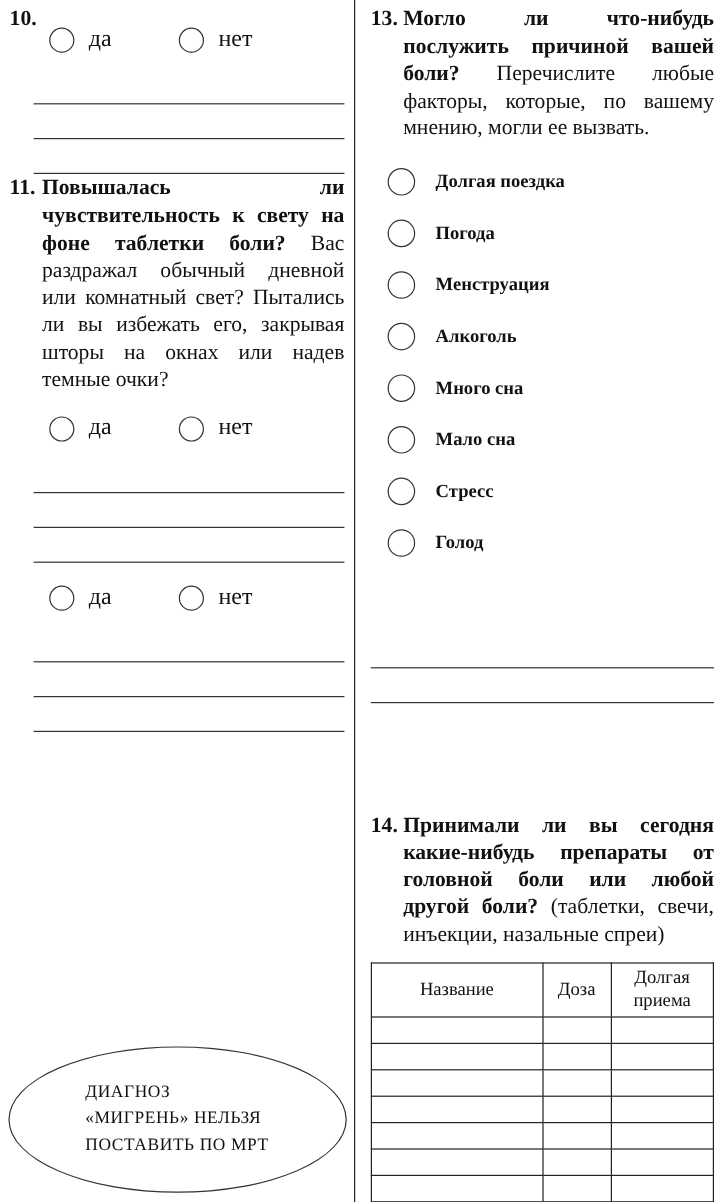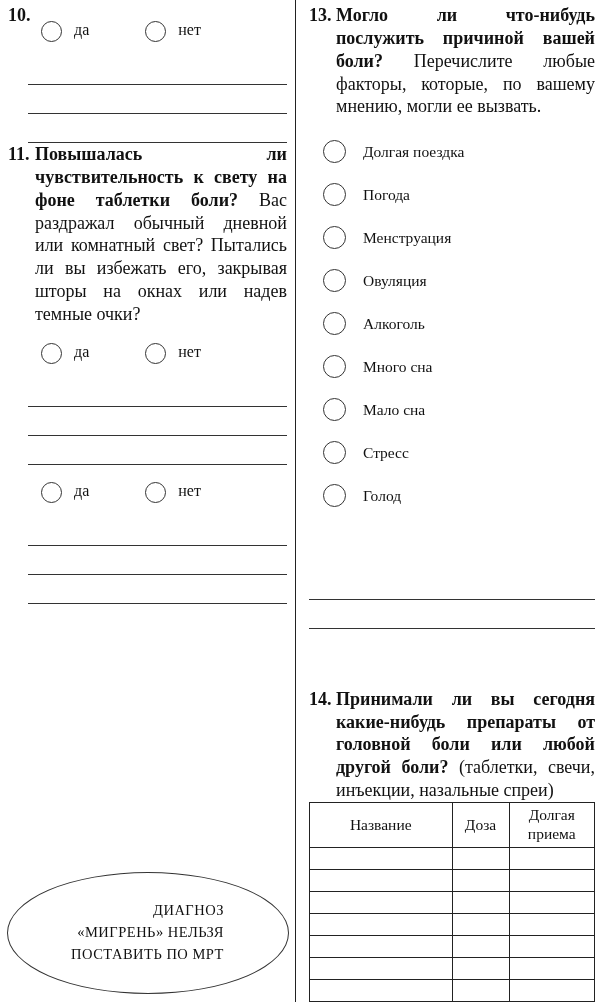--- a/index.html
+++ b/index.html
@@ -34,24 +34,24 @@
   .qbold { font-weight: bold; }
   .qrest { font-weight: normal; }
 
   .options-row {
     display: flex;
     gap: 56px;
     margin: 17px 0 0 33px;
   }
   .radio-opt {
     display: flex;
-    align-items: flex-start;
+    align-items: flex-end;
     gap: 12px;
     cursor: pointer;
-    font-size: 16px;
+    font-size: 20px;
   }
   .circle {
     width: 21px; height: 21px;
     border: 1.4px solid #333333;
     border-radius: 50%;
     background: #ffffff;
     flex: 0 0 auto;
   }
 
   .answer-lines { margin: 14px 0 0 20px; }
@@ -63,40 +63,41 @@
   .ellipse {
     margin-top: auto;
     align-self: center;
     width: 282px;
     height: 122px;
     border: 1.5px solid #333333;
     border-radius: 50%;
     display: flex;
     align-items: center;
     justify-content: center;
-    text-align: right;
+    text-align: left;
     font-size: 14.5px;
     line-height: 1.5;
     letter-spacing: 0.5px;
     white-space: pre-line;
     flex: 0 0 auto;
   }
 
-  .trigger-list { margin: 12px 0 0 14px; display: flex; flex-direction: column; }
+  .trigger-list { margin: 12px 0 0 14px; display: flex; flex-direction: column; font-weight: bold; }
   .trigger-item { display: flex; align-items: center; gap: 17px; height: 43px; font-size: 15.5px; }
   .trigger-item .circle { width: 23px; height: 23px; }
 
   .right-lines { margin: 54px 0 0 0; }
   .right-lines .answer-line { margin-left: 0; }
 
   .q14-block { margin-top: auto; }
 
   .med-table {
     width: 100%;
     border-collapse: collapse;
+    margin-top: 12px;
     table-layout: fixed;
   }
   .med-table th, .med-table td { border: 1px solid #222222; }
   .med-table th {
     font-weight: normal;
     font-size: 15.5px;
     line-height: 1.2;
     text-align: center;
     vertical-align: middle;
     height: 45px;
@@ -195,24 +196,20 @@
       <span class="trigger-item">
         <span class="circle"></span>
         <span>Погода</span>
       </span>
       <span class="trigger-item">
         <span class="circle"></span>
         <span>Менструация</span>
       </span>
       <span class="trigger-item">
         <span class="circle"></span>
-        <span>Овуляция</span>
-      </span>
-      <span class="trigger-item">
-        <span class="circle"></span>
         <span>Алкоголь</span>
       </span>
       <span class="trigger-item">
         <span class="circle"></span>
         <span>Много сна</span>
       </span>
       <span class="trigger-item">
         <span class="circle"></span>
         <span>Мало сна</span>
       </span>

